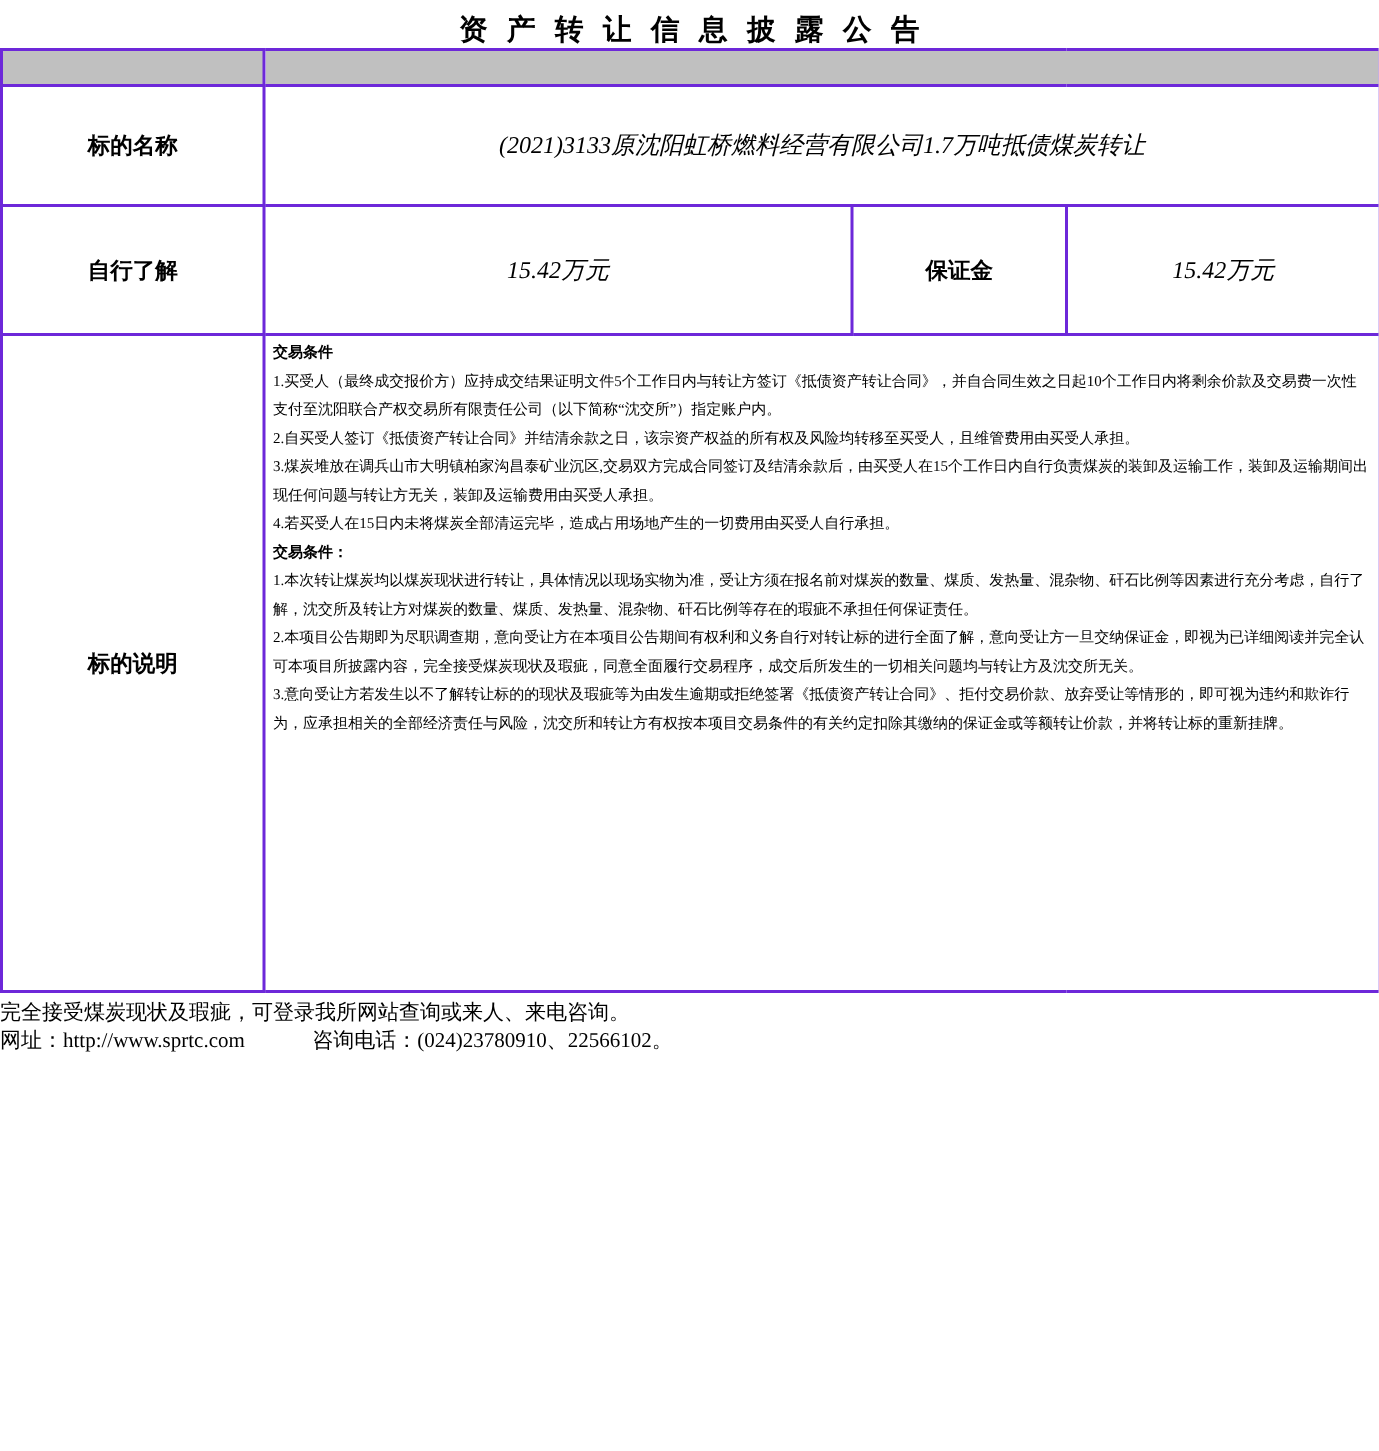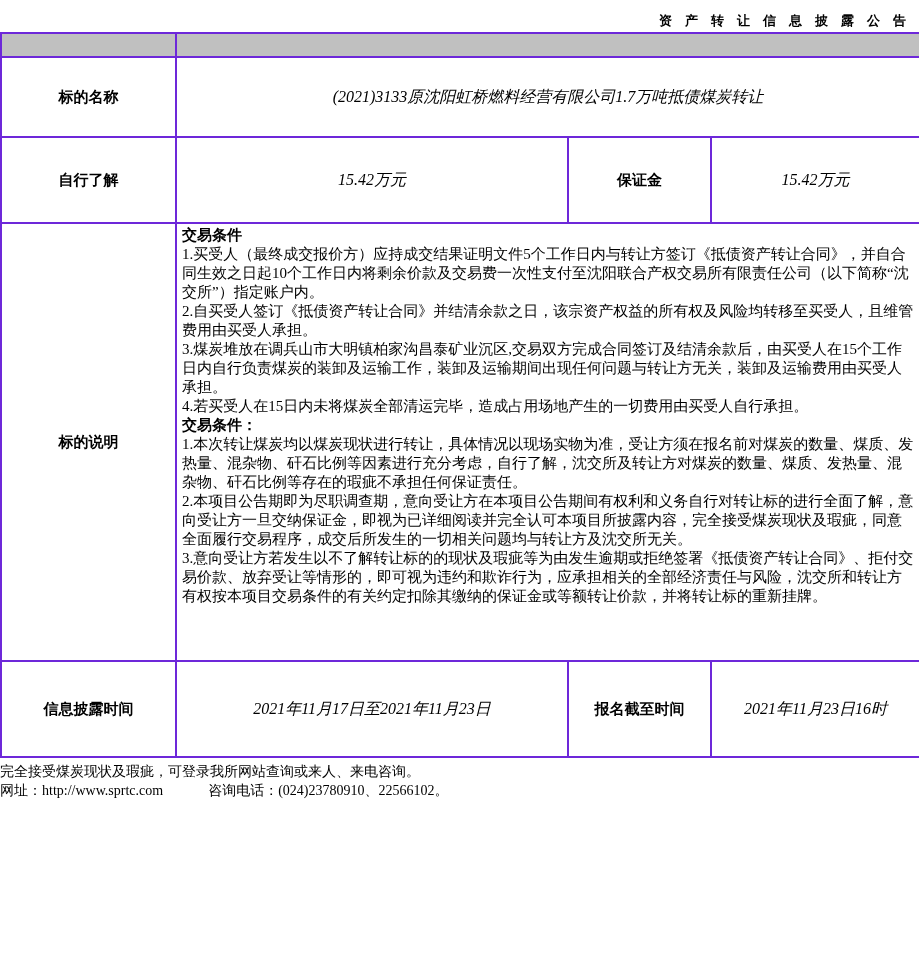--- a/index.html
+++ b/index.html
@@ -4,22 +4,22 @@
 <style>
   html, body { margin:0; padding:0; background:#ffffff; }
   body {
     width: 919px;
     color: #000;
     font-family: "Liberation Serif", "DejaVu Serif", serif;
   }
   .page { width: 919px; }
   .title {
     margin: 10px 0 0 0;
-    text-align: right;
-    font-size: 13px;
+    text-align: center;
+    font-size: 19px;
     font-weight: bold;
     letter-spacing: 13px;
     text-indent: 13px;
     line-height: 22px;
   }
   .unit-note {
     margin: 30px 1px 3px 0;
     text-align: right;
     font-weight: bold;
     font-size: 14px;
@@ -53,21 +53,21 @@
     font-style: italic;
   }
   tr.r-name td  { height: 74px; }
   tr.r-price td { height: 80px; }
   tr.r-desc td.lbl { height: 432px; }
   tr.r-survey td { height: 102px; }
   tr.r-disclose td { height: 90px; }
 
   td.desc {
     vertical-align: top;
-    font-size: 15px;
+    font-size: 10px;
     line-height: 19px;
     padding: 3px 5px 3px 4px;
     text-align: left;
   }
   td.desc .bold { font-weight: bold; }
 
   .footer {
     margin-top: 4px;
     font-size: 14px;
     line-height: 19px;
@@ -117,26 +117,20 @@
         <div>3.煤炭堆放在调兵山市大明镇柏家沟昌泰矿业沉区,交易双方完成合同签订及结清余款后，由买受人在15个工作日内自行负责煤炭的装卸及运输工作，装卸及运输期间出现任何问题与转让方无关，装卸及运输费用由买受人承担。</div>
         <div>4.若买受人在15日内未将煤炭全部清运完毕，造成占用场地产生的一切费用由买受人自行承担。</div>
         <div class="bold">交易条件：</div>
         <div>1.本次转让煤炭均以煤炭现状进行转让，具体情况以现场实物为准，受让方须在报名前对煤炭的数量、煤质、发热量、混杂物、矸石比例等因素进行充分考虑，自行了解，沈交所及转让方对煤炭的数量、煤质、发热量、混杂物、矸石比例等存在的瑕疵不承担任何保证责任。</div>
         <div>2.本项目公告期即为尽职调查期，意向受让方在本项目公告期间有权利和义务自行对转让标的进行全面了解，意向受让方一旦交纳保证金，即视为已详细阅读并完全认可本项目所披露内容，完全接受煤炭现状及瑕疵，同意全面履行交易程序，成交后所发生的一切相关问题均与转让方及沈交所无关。</div>
         <div>3.意向受让方若发生以不了解转让标的的现状及瑕疵等为由发生逾期或拒绝签署《抵债资产转让合同》、拒付交易价款、放弃受让等情形的，即可视为违约和欺诈行为，应承担相关的全部经济责任与风险，沈交所和转让方有权按本项目交易条件的有关约定扣除其缴纳的保证金或等额转让价款，并将转让标的重新挂牌。</div>
       </td>
     </tr>
 
 
-    <tr class="r-disclose">
-      <td class="lbl">信息披露时间</td>
-      <td class="val">2021年11月17日至2021年11月23日</td>
-      <td class="lbl">报名截至时间</td>
-      <td class="val">2021年11月23日16时</td>
-    </tr>
   </tbody>
     </table>
 
   <div class="footer">
     <div>完全接受煤炭现状及瑕疵，可登录我所网站查询或来人、来电咨询。</div>
     <div>
       <span>网址：http://www.sprtc.com</span><span class="phone-part">咨询电话：(024)23780910、22566102。</span>
     </div>
   </div>
 

